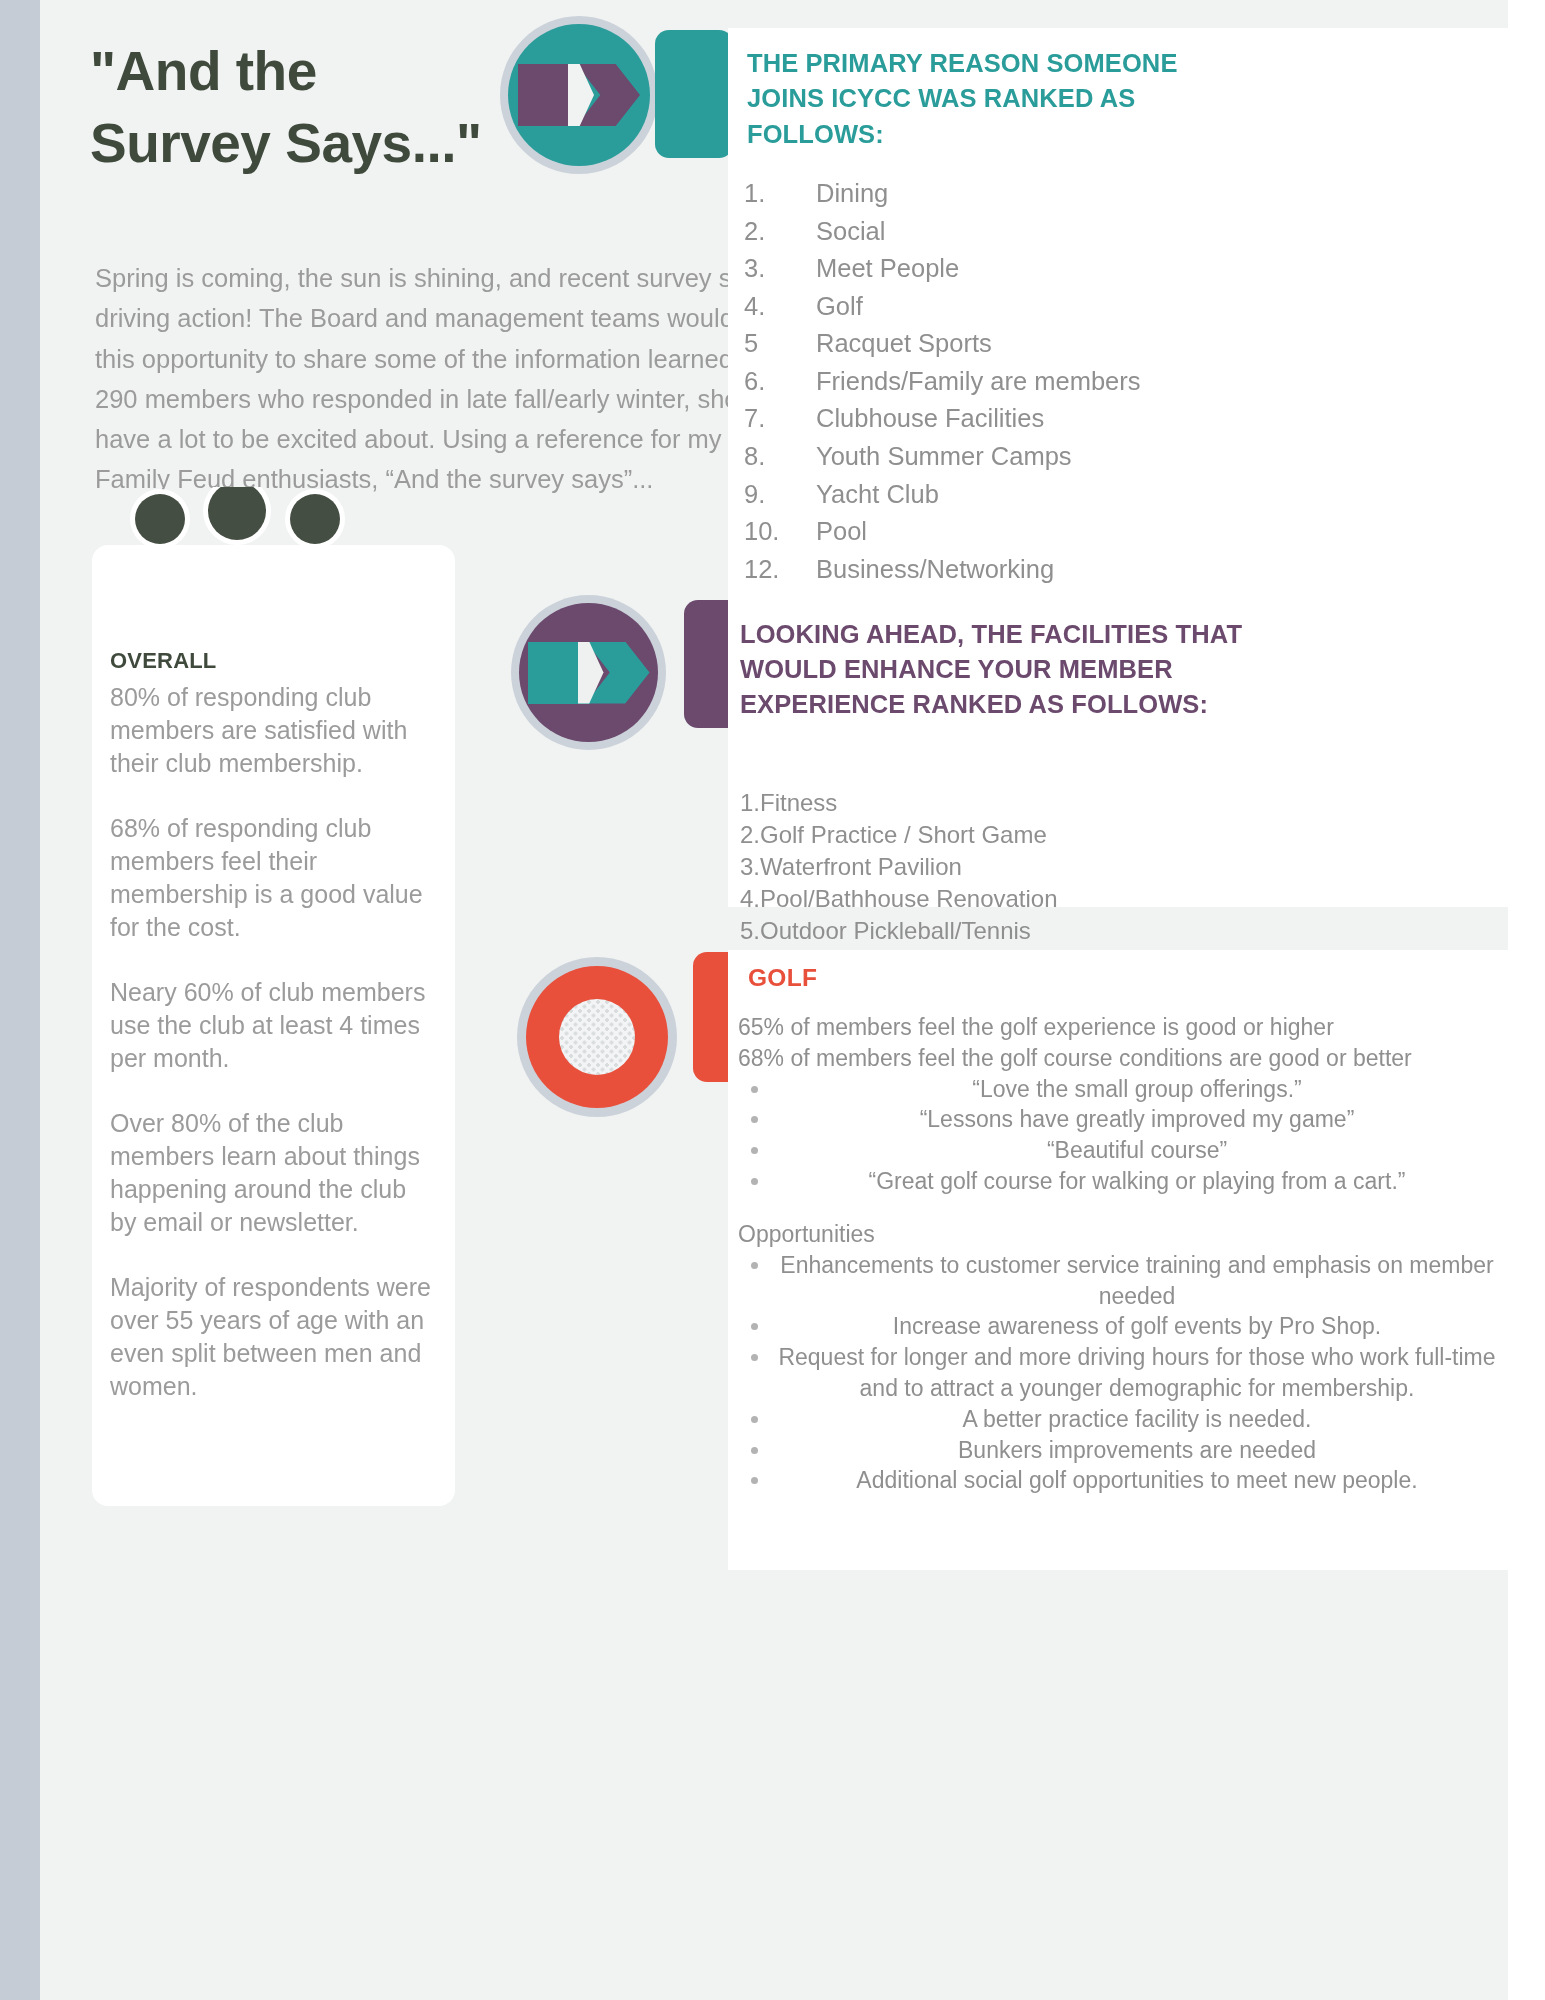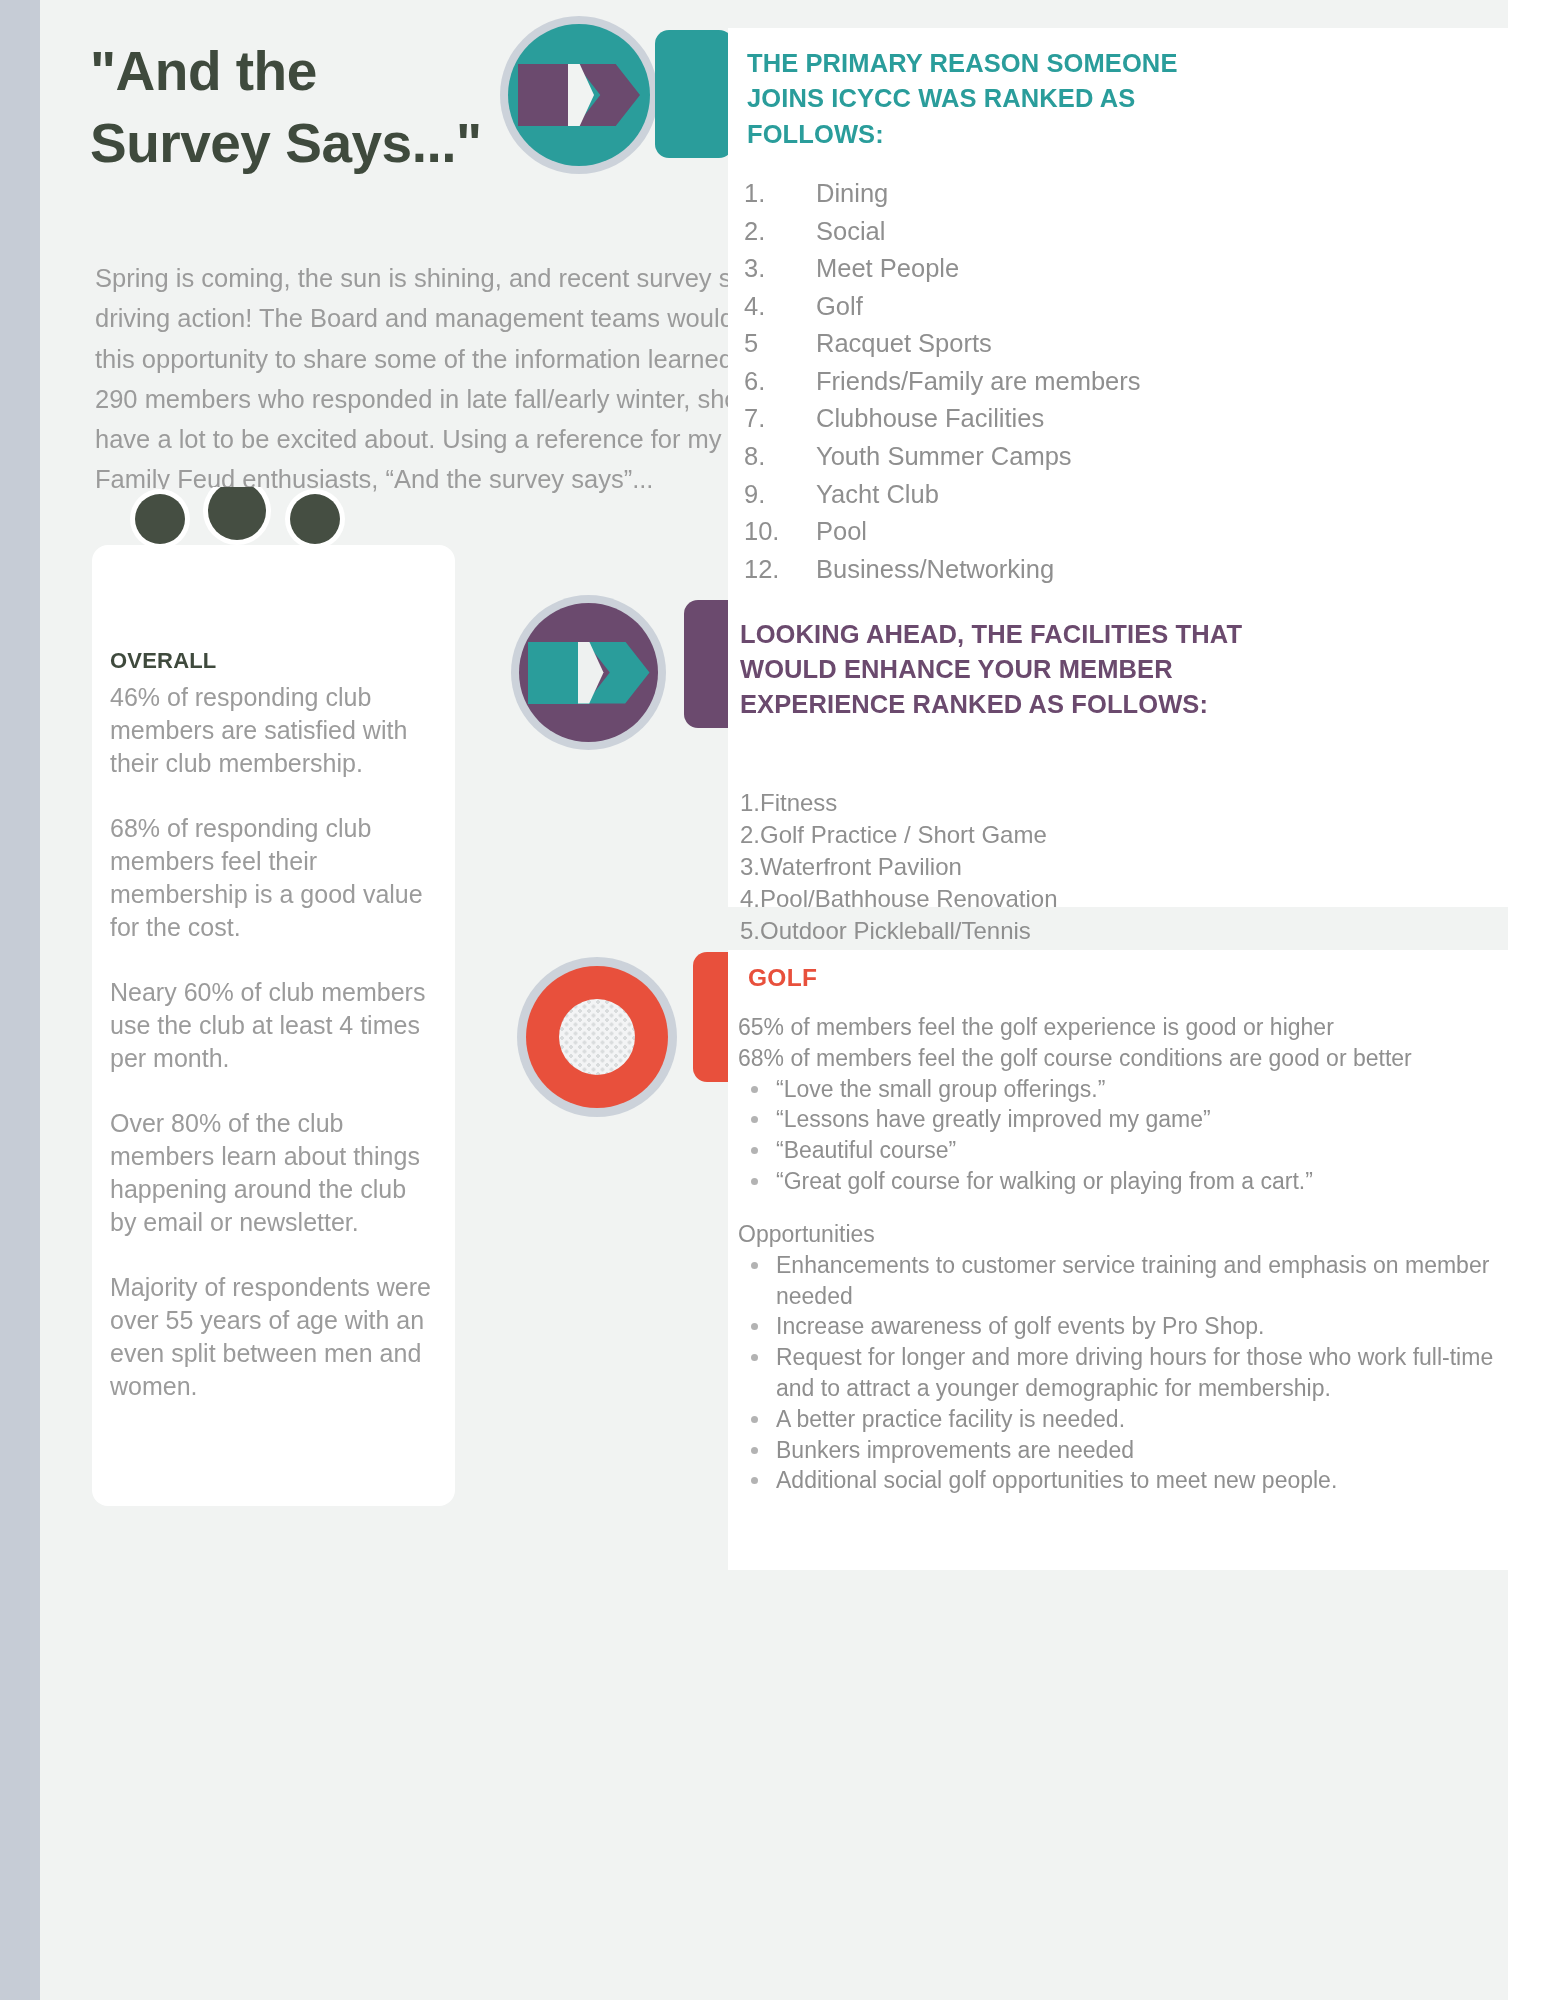--- a/index.html
+++ b/index.html
@@ -197,20 +197,21 @@
     font-size: 23px;
     line-height: 1.34;
     color: #8f8f8f;
   }
   .gbody .stat { margin: 0; }
   .gbody .sec-label { margin-top: 22px; }
   .gbody ul {
     list-style: disc;
     margin: 0 0 0 34px;
     padding: 0;
+    text-align: center;
   }
   .gbody ul li {
     margin: 0 0 0 0;
     padding-left: 4px;
   }
   .gbody ul li::marker { color: #b3b3b3; }
 
   
   #card-overall {
     position: absolute;
@@ -328,21 +329,21 @@
     <circle cx="203" cy="32" r="25" fill="#454e42"></circle>
     <path d="M5 130 A43 43 0 0 1 91 130 Z" fill="#454e42"></path>
     <path d="M195 130 A43 43 0 0 1 248 130 Z" fill="#454e42"></path>
     <path d="M72 130 A54 54 0 0 1 178 130 Z" fill="#ffffff"></path>
     <path d="M78 130 A48 48 0 0 1 172 130 Z" fill="#454e42"></path>
   </svg>
 
   <div id="card-overall">
     <div class="otitle">OVERALL</div>
     <div class="obody">
-      <p>46% of responding club members are satisfied with their club membership.</p>
+      <p>80% of responding club members are satisfied with their club membership.</p>
       <p>68% of responding club members feel their membership is a good value for the cost.</p>
       <p>Neary 60% of club members use the club at least 4 times per month.</p>
       <p>Over 80% of the club members learn about things happening around the club by email or newsletter.</p>
       <p>Majority of respondents were over 55 years of age with an even split between men and women.</p>
     </div>
   </div>
 
   <div class="badge" id="badge-purple">
     <div class="ring"></div>
     <div class="disc"></div>

